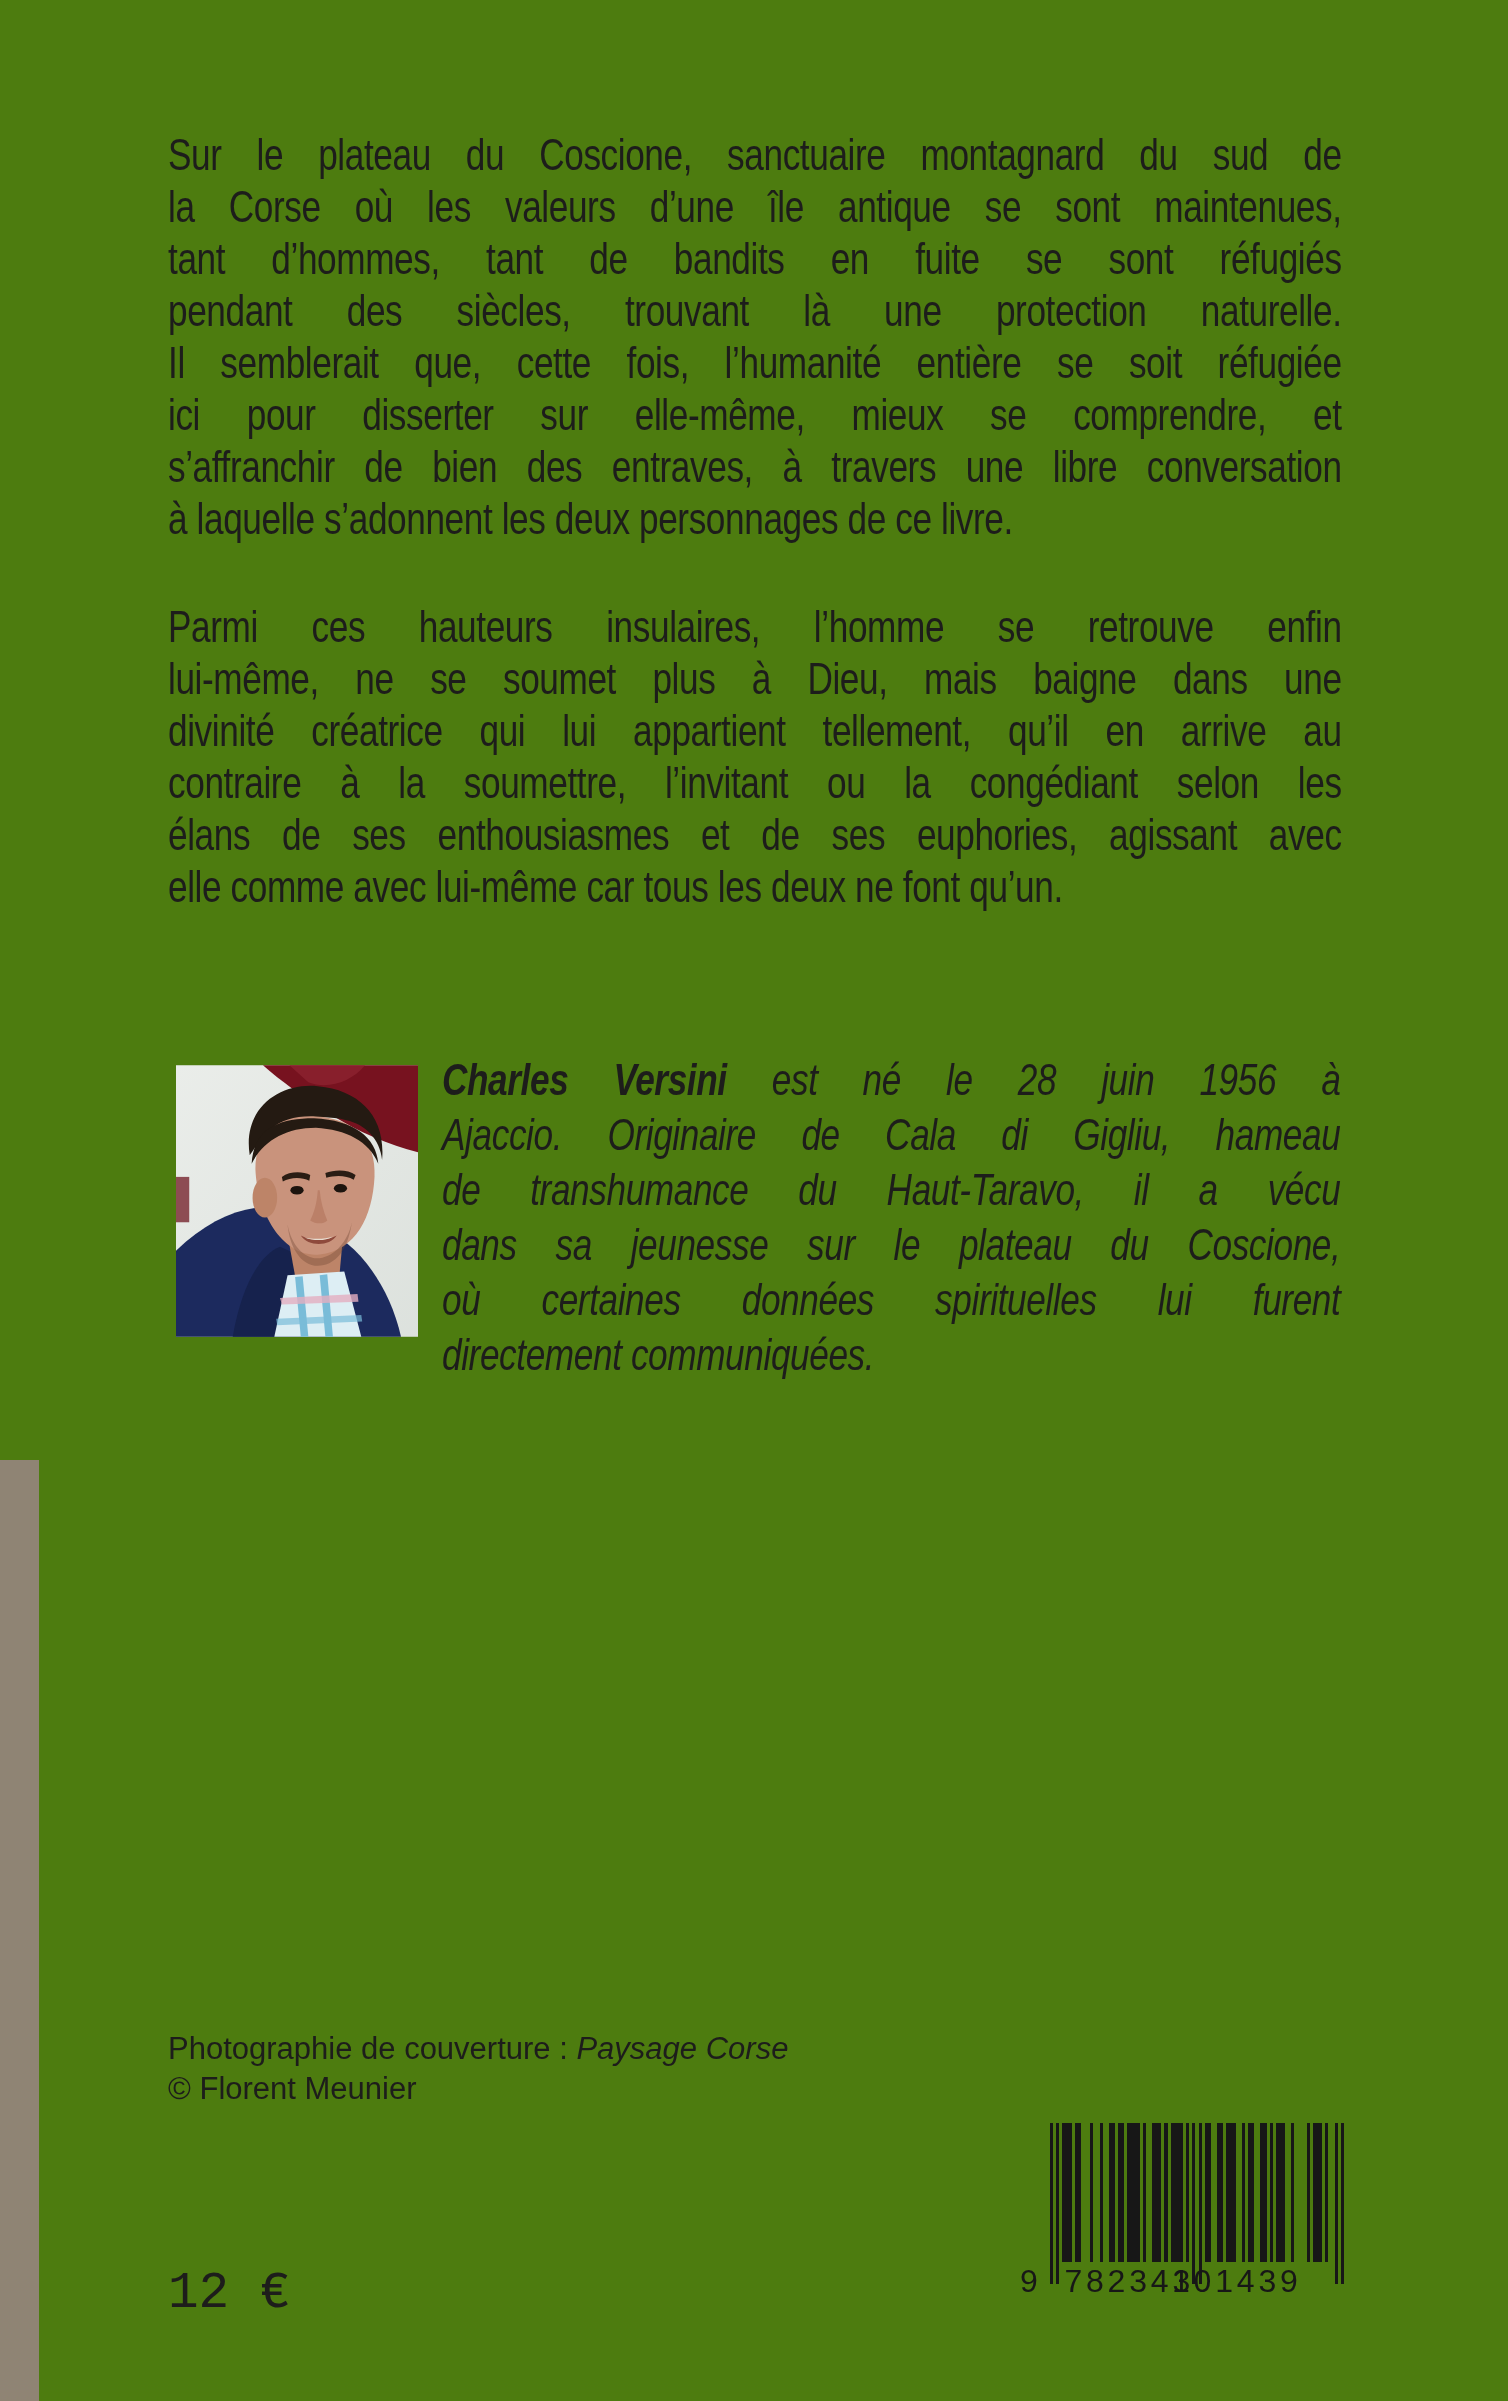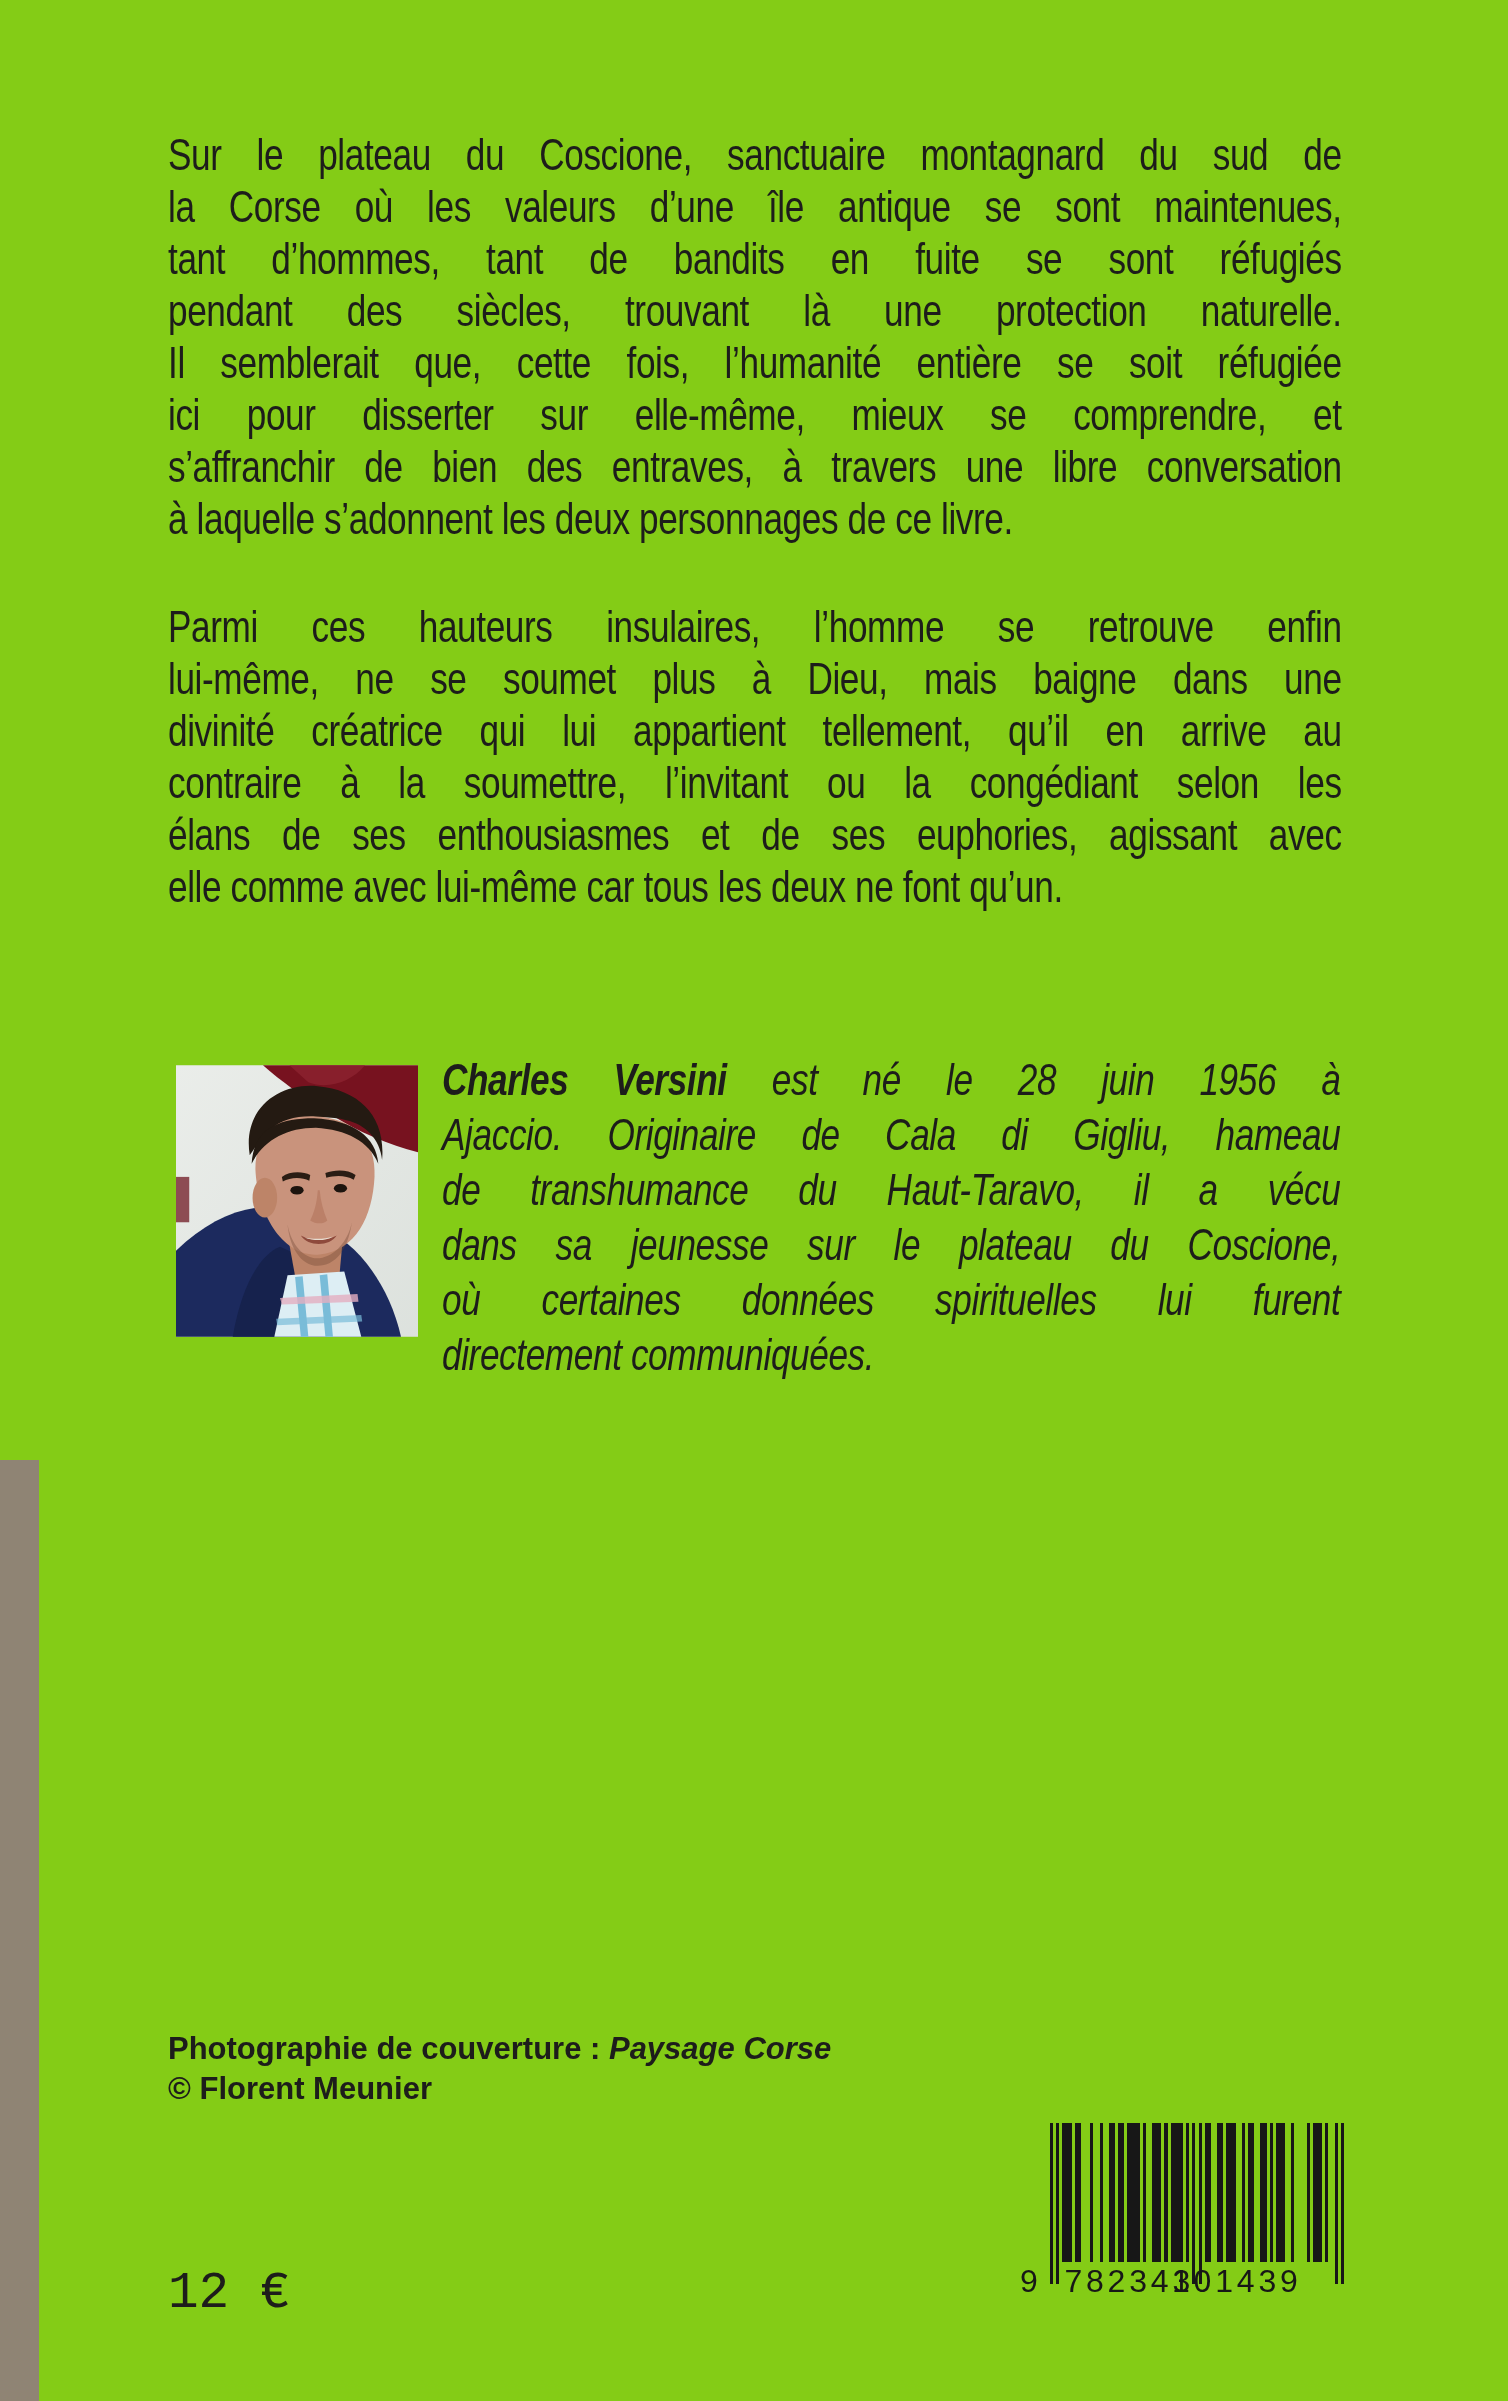--- a/index.html
+++ b/index.html
@@ -1,19 +1,19 @@
 <!DOCTYPE html>
 <html style="font-size:15px"><head>
 <meta charset="utf-8">
 <style>
   html,body{margin:0;padding:0;background:#ffffff;}
   .page{
     position:relative;
     width:1508px;height:2402px;
-    background:#84cc16;
+    background:#4d7c0f;
     overflow:hidden;
     font-family:"Liberation Sans", sans-serif;
     color:#1d1d1b;
   }
   
   .stripe{
     position:absolute;left:0;top:1460px;width:39px;height:942px;
     background:#8f8474;
   }
   
@@ -36,21 +36,21 @@
   }
   .bio-text{
     position:absolute;left:442px;top:1052px;width:1123px;
     font-size:44px;line-height:55px;letter-spacing:-0.5px;
     font-style:italic;
   }
   .bname{font-weight:bold;}
   
   .credit{
     position:absolute;left:168px;top:2029px;
-    font-size:31px;line-height:40px;font-weight:bold;
+    font-size:31px;line-height:40px;
   }
   .credit .ital{font-style:italic;}
   .isbn{
     position:absolute;left:168px;top:2213px;
     font-size:34px;line-height:38px;letter-spacing:0.5px;
   }
   .price{
     position:absolute;left:168px;top:2267px;
     font-family:Liberation Mono, monospace;
     font-size:51px;line-height:53px;

